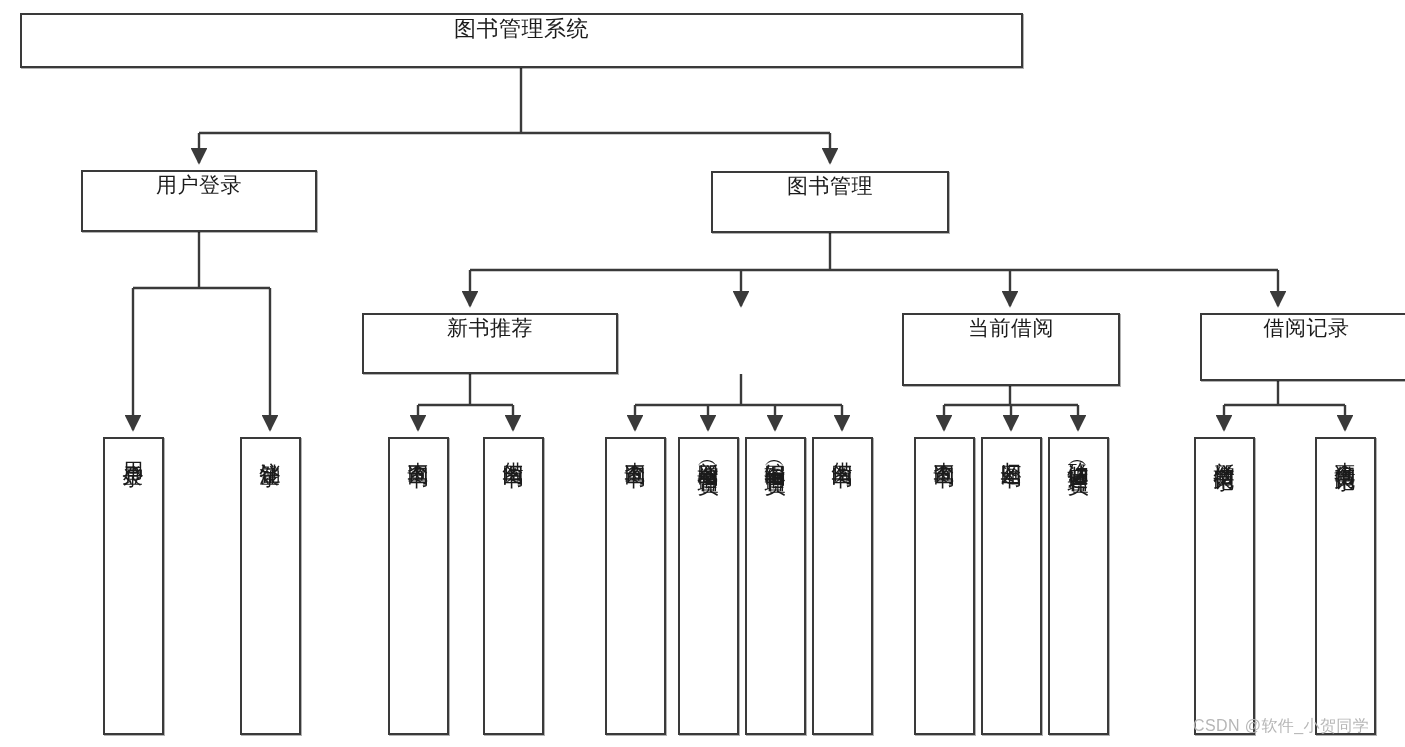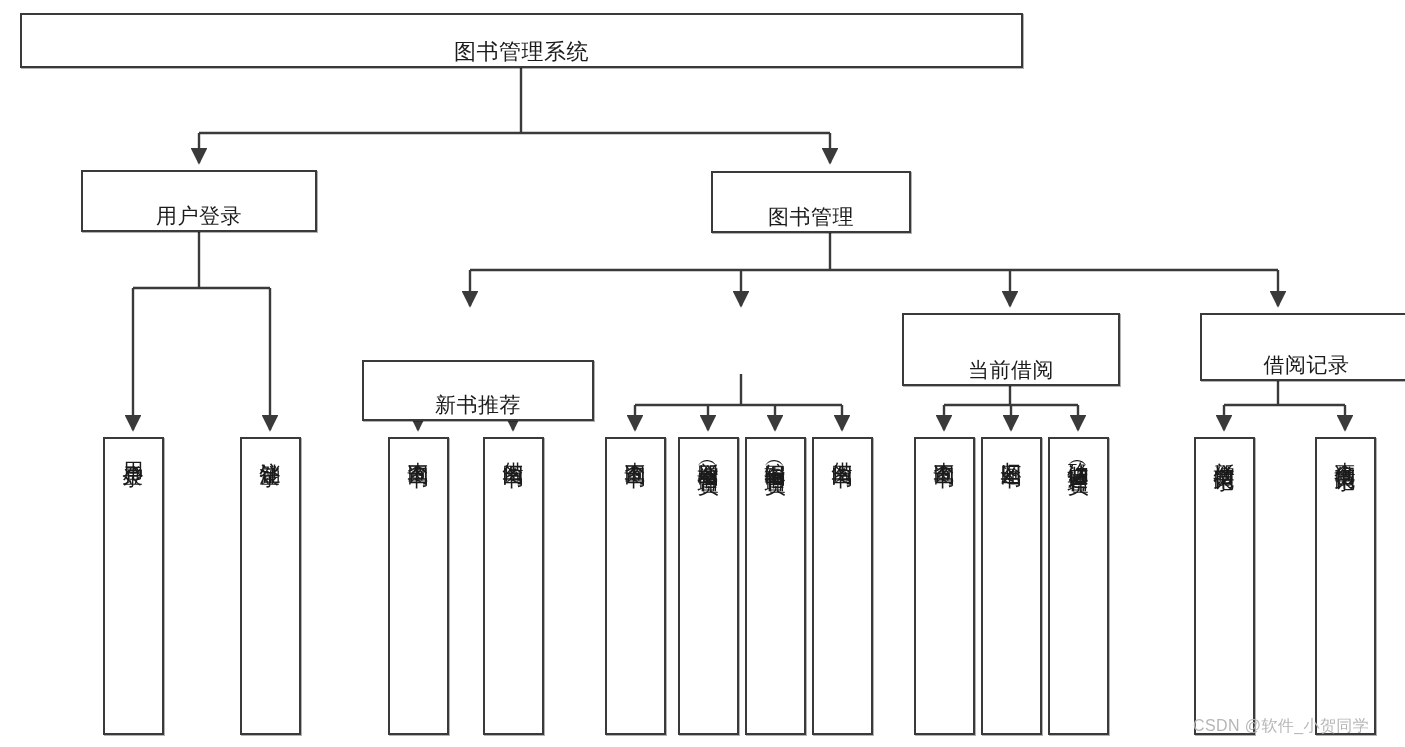--- a/index.html
+++ b/index.html
@@ -26,21 +26,21 @@
     height: 747px;
     pointer-events: none;
   }
   .node {
     position: absolute;
     box-sizing: border-box;
     background: #ffffff;
     border: 2px solid #3a3a3a;
     box-shadow: 1px 1px 0 rgba(0,0,0,0.30);
     display: flex;
-    align-items: flex-end;
+    align-items: flex-start;
     justify-content: center;
     color: #1b1b1b;
   }
   .node-label {
     text-align: center;
     line-height: 1.28;
     letter-spacing: 0.5px;
     white-space: nowrap;
   }
   
@@ -129,25 +129,25 @@
     </g>
   </svg>
 
   <div class="node horiz root" style="left:20px; top:13px; width:1003px; height:55px;">
     <span class="node-label">图书管理系统</span>
   </div>
 
   <div class="node horiz" style="left:81px; top:170px; width:236px; height:62px;">
     <span class="node-label">用户登录</span>
   </div>
-  <div class="node horiz" style="left:711px; top:171px; width:200px; height:62px;">
+  <div class="node horiz" style="left:711px; top:171px; width:238px; height:62px;">
     <span class="node-label">图书管理</span>
   </div>
 
-  <div class="node horiz" style="left:362px; top:313px; width:232px; height:61px;margin-top:47px;">
+  <div class="node horiz" style="left:362px; top:313px; width:256px; height:61px;">
     <span class="node-label">新书推荐</span>
   </div>
   <div class="node horiz" style="left:902px; top:313px; width:218px; height:73px;">
     <span class="node-label">当前借阅</span>
   </div>
   <div class="node horiz" style="left:1200px; top:313px; width:213px; height:68px;">
     <span class="node-label">借阅记录</span>
   </div>
 
   <div class="node vert" style="left:103px; top:437px; width:61px; height:298px;">

